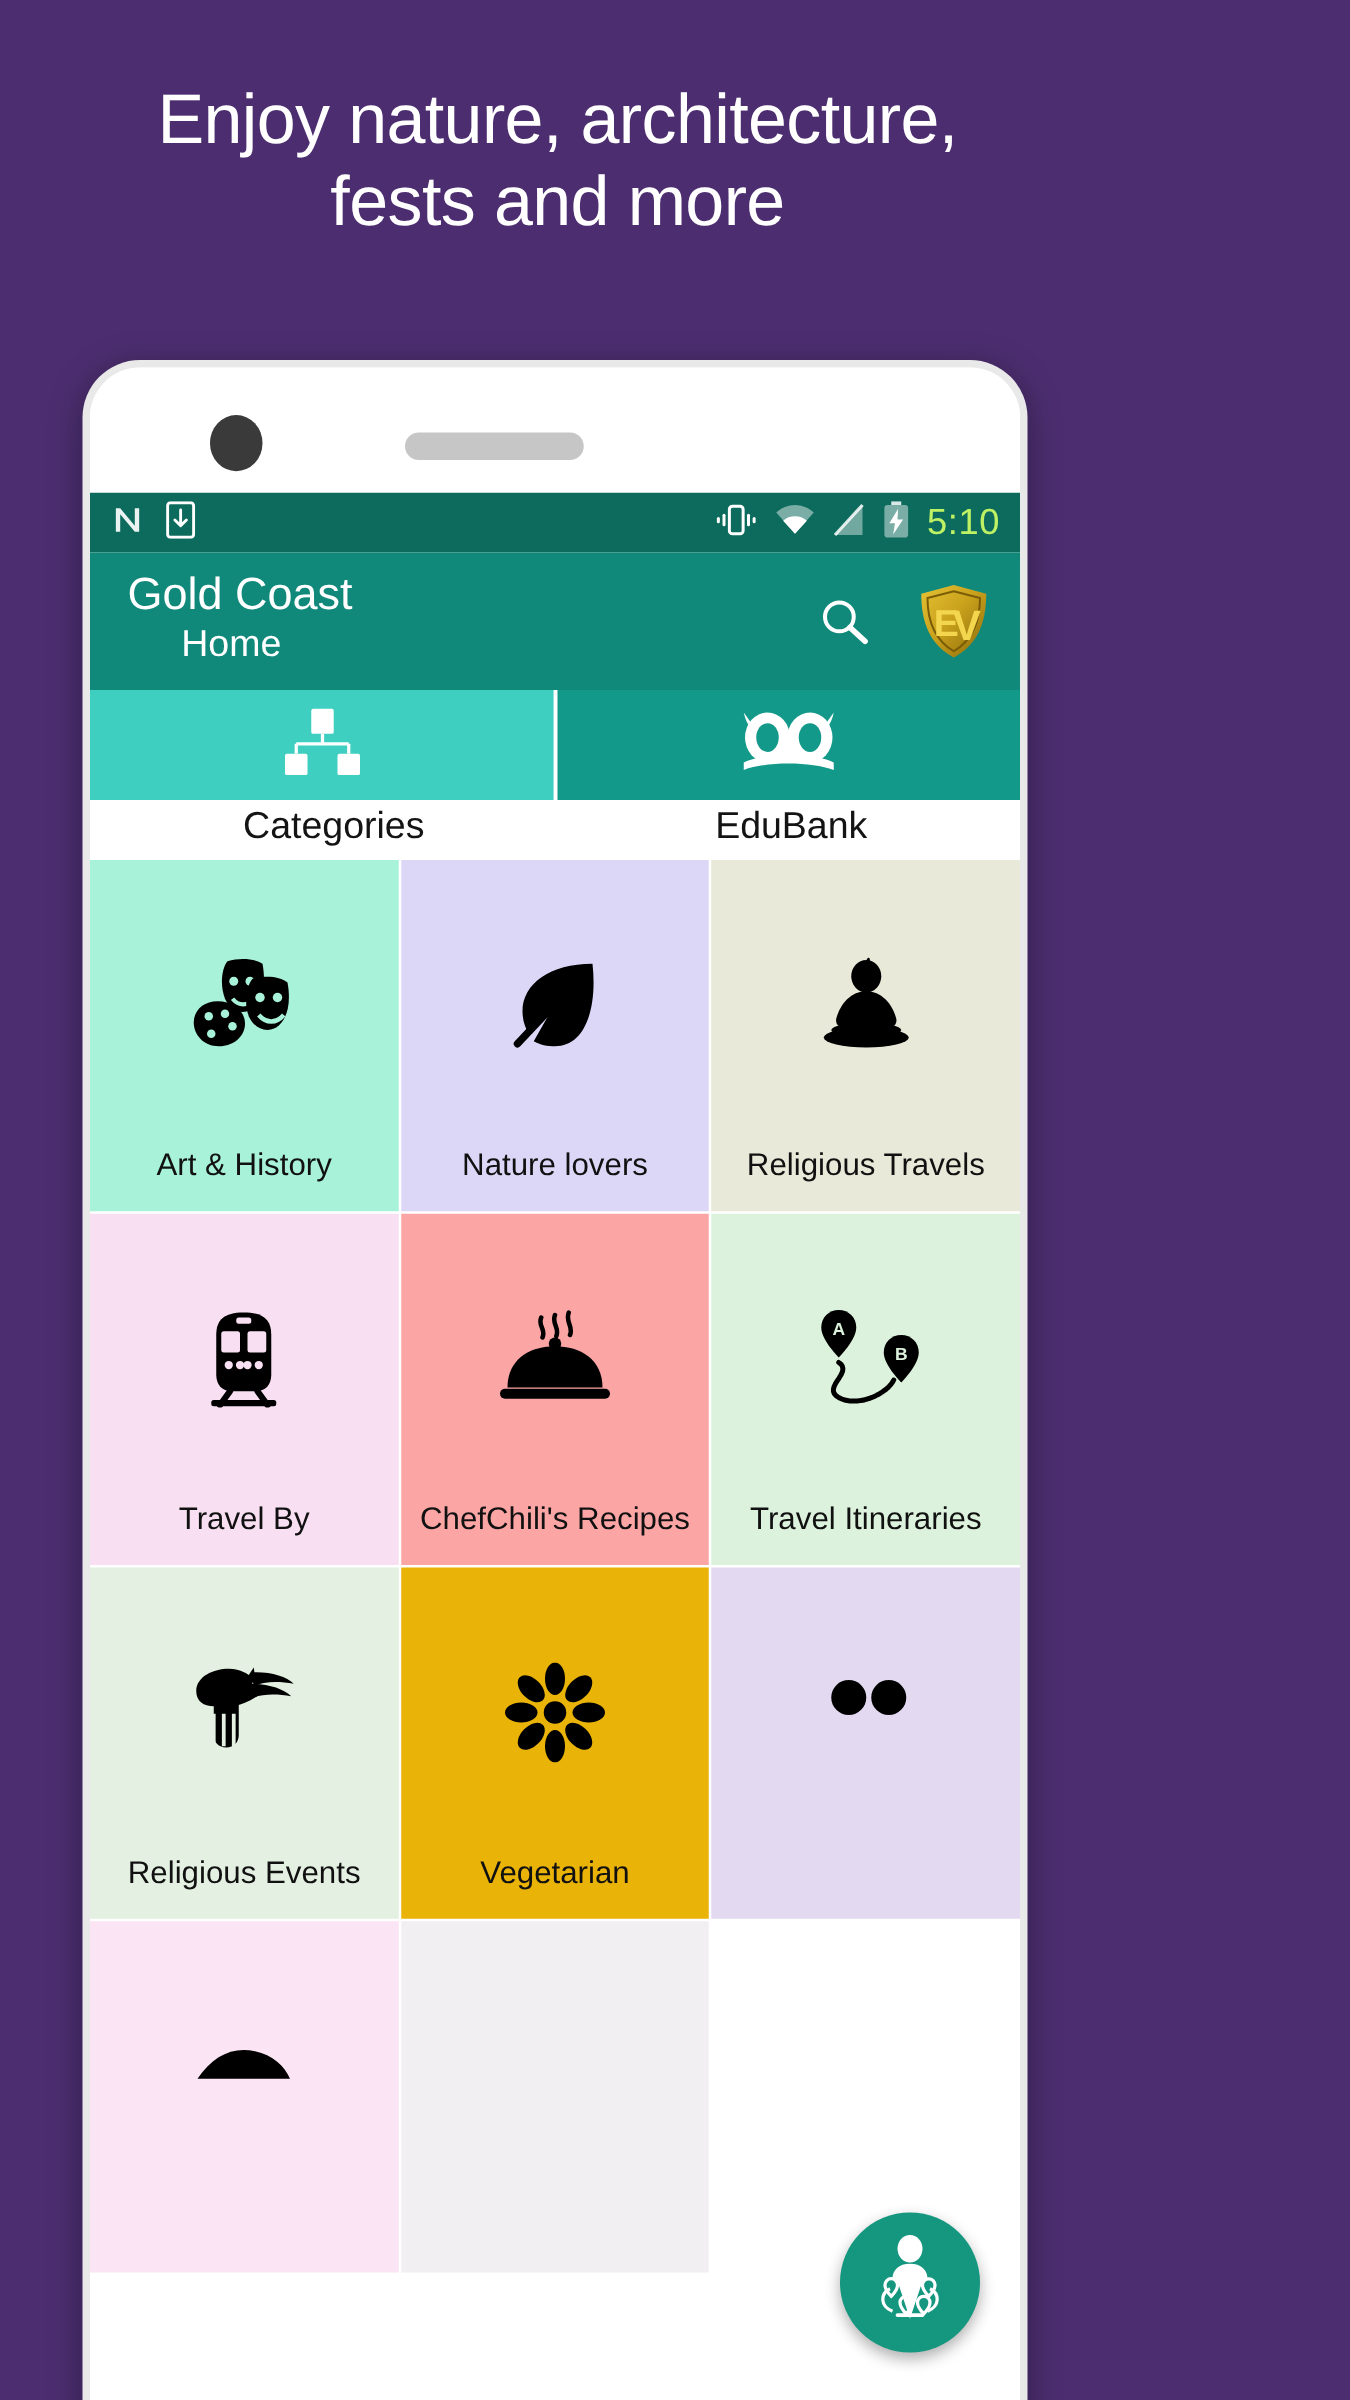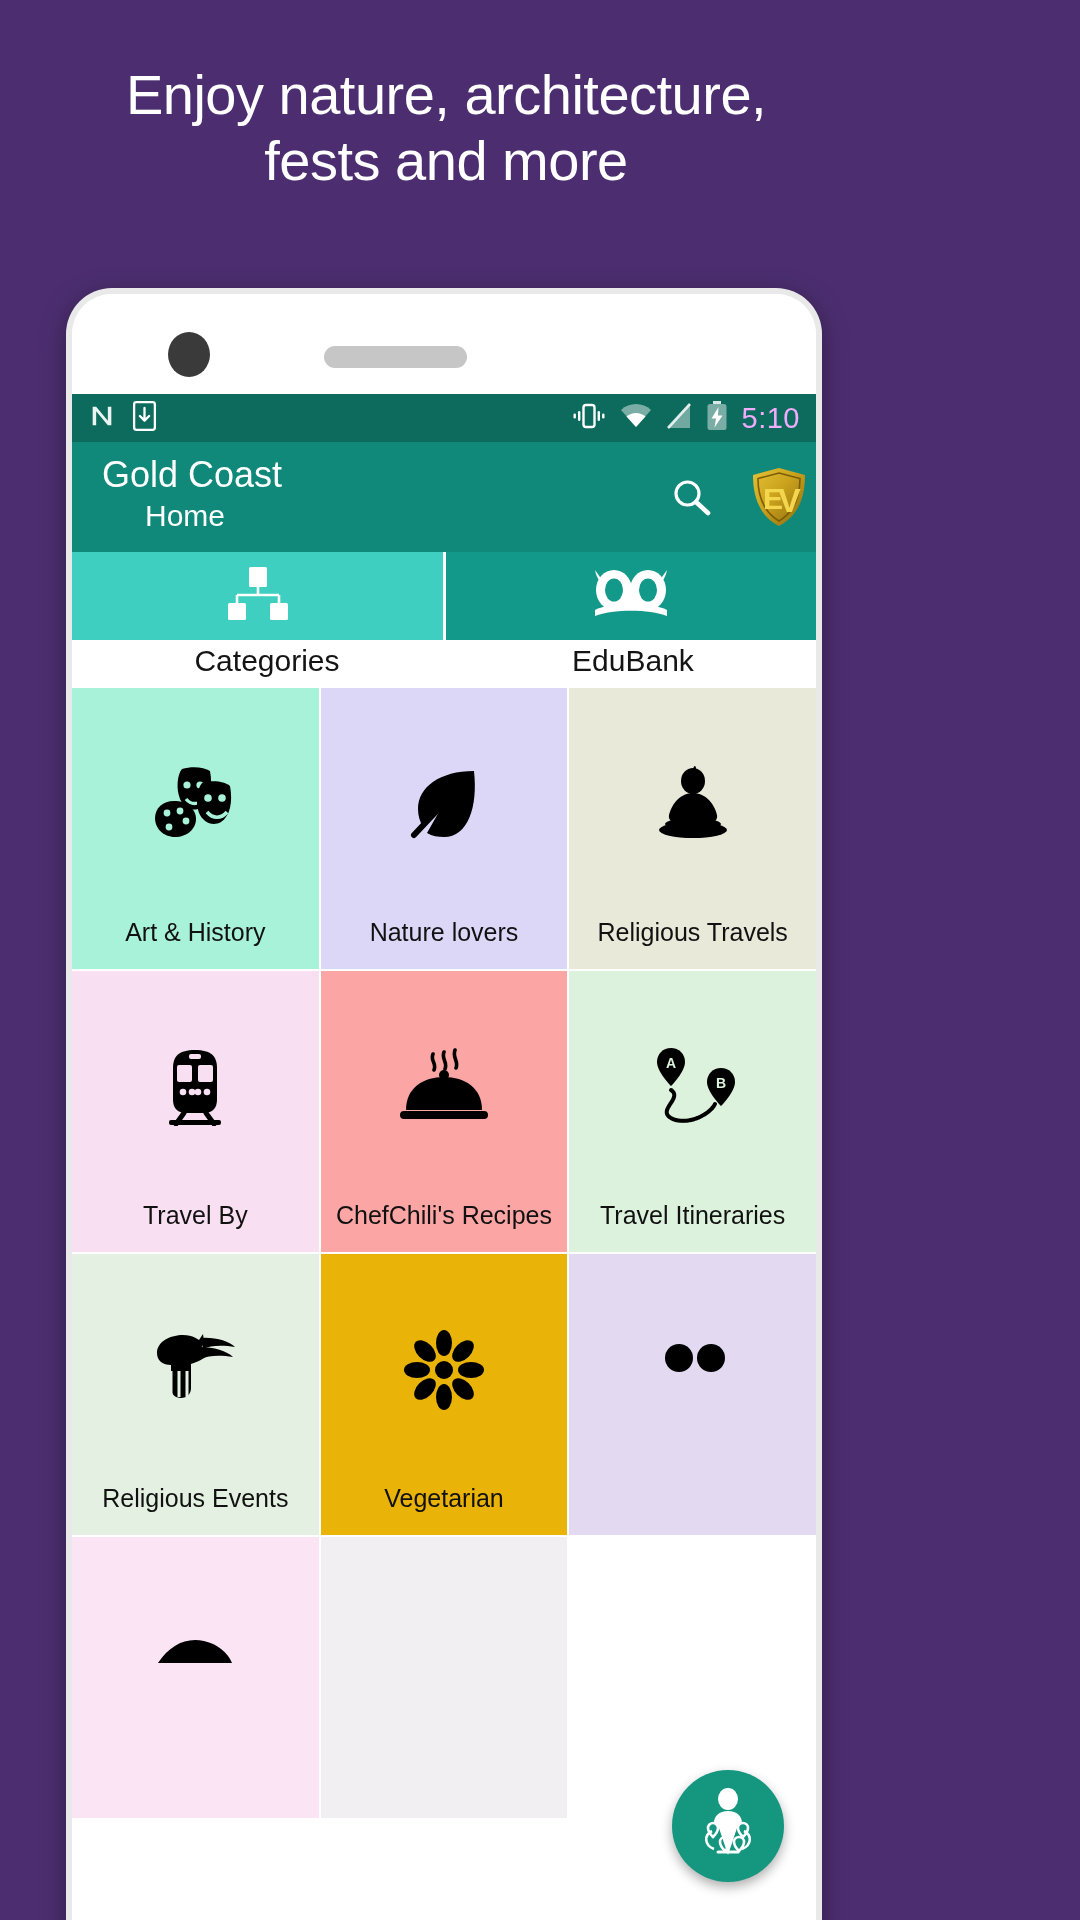--- a/index.html
+++ b/index.html
@@ -70,33 +70,33 @@
     background:#ffffff;
     overflow:hidden;
   }
 
   
   .statusbar {
     height:48px;
     background:#0c6b5c;
     display:flex; align-items:center;
     padding:0 16px;
-    color:#f0abfc;
+    color:#bef264;
   }
   .sb-left { display:flex; align-items:center; gap:16px; }
   .sb-right { margin-left:auto; display:flex; align-items:center; gap:14px; }
   .sb-time { font-size:29px; font-weight:400; letter-spacing:0.5px; }
   .ic { display:block; }
 
   
   .appbar {
     height:110px;
     background:#10897a;
     display:flex; align-items:center;
-    padding:0 8px 0 30px;
+    padding:0 24px 0 30px;
     position:relative;
   }
   .appbar-titles { display:flex; flex-direction:column; }
   .app-title { color:#ffffff; font-size:36px; line-height:1.05; font-weight:400; }
   .app-sub   { color:#ffffff; font-size:30px; line-height:1.5; font-weight:400; padding-left:8px;margin-left:35px;}
   .appbar-actions { margin-left:auto; display:flex; align-items:center; gap:36px; }
   .search-btn { width:46px; height:46px; display:flex; align-items:center; justify-content:center; cursor:pointer; }
   .logo-ev { width:58px; height:62px; }
 
   

